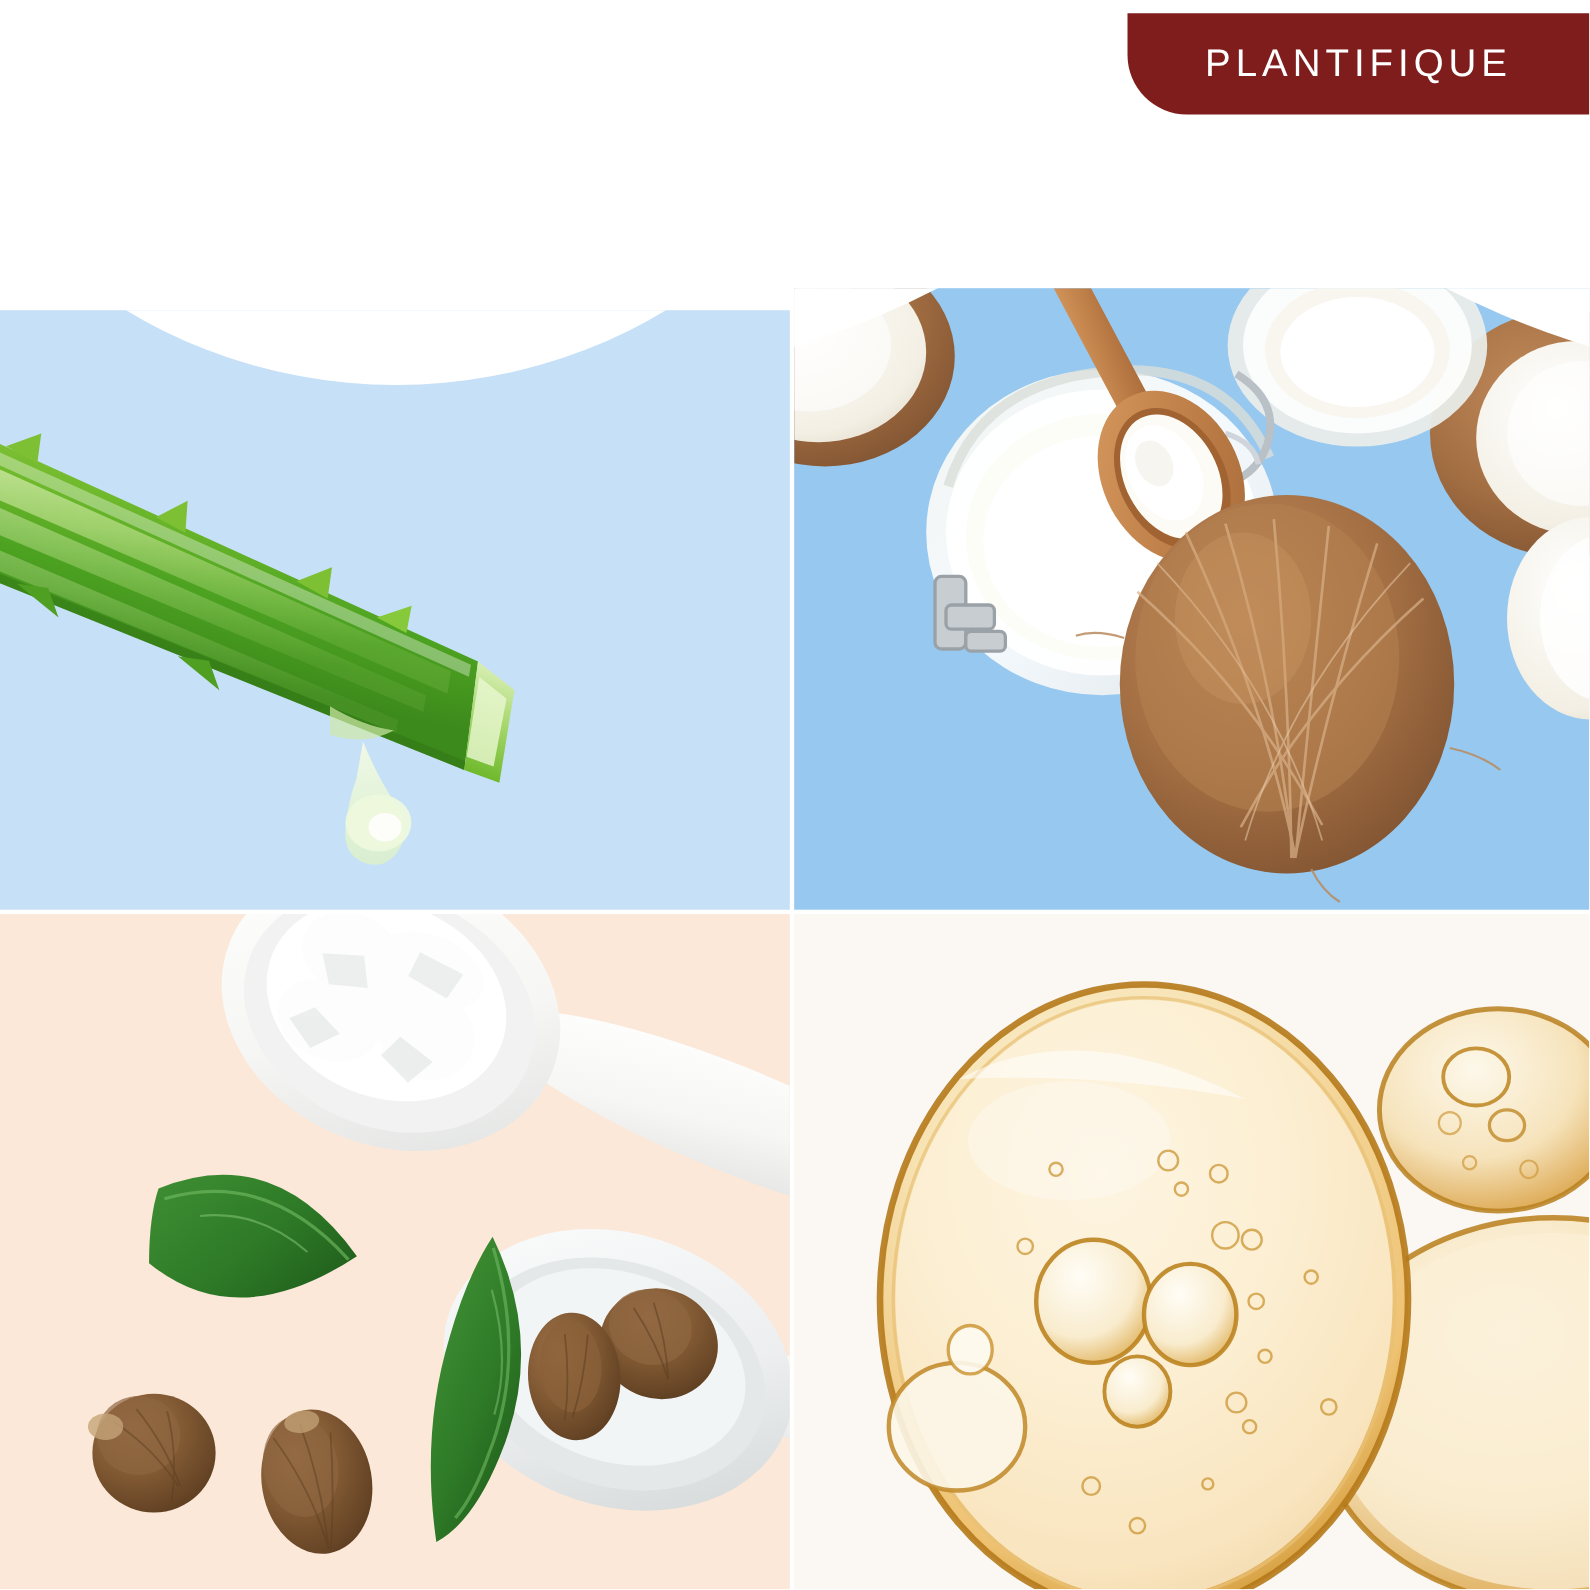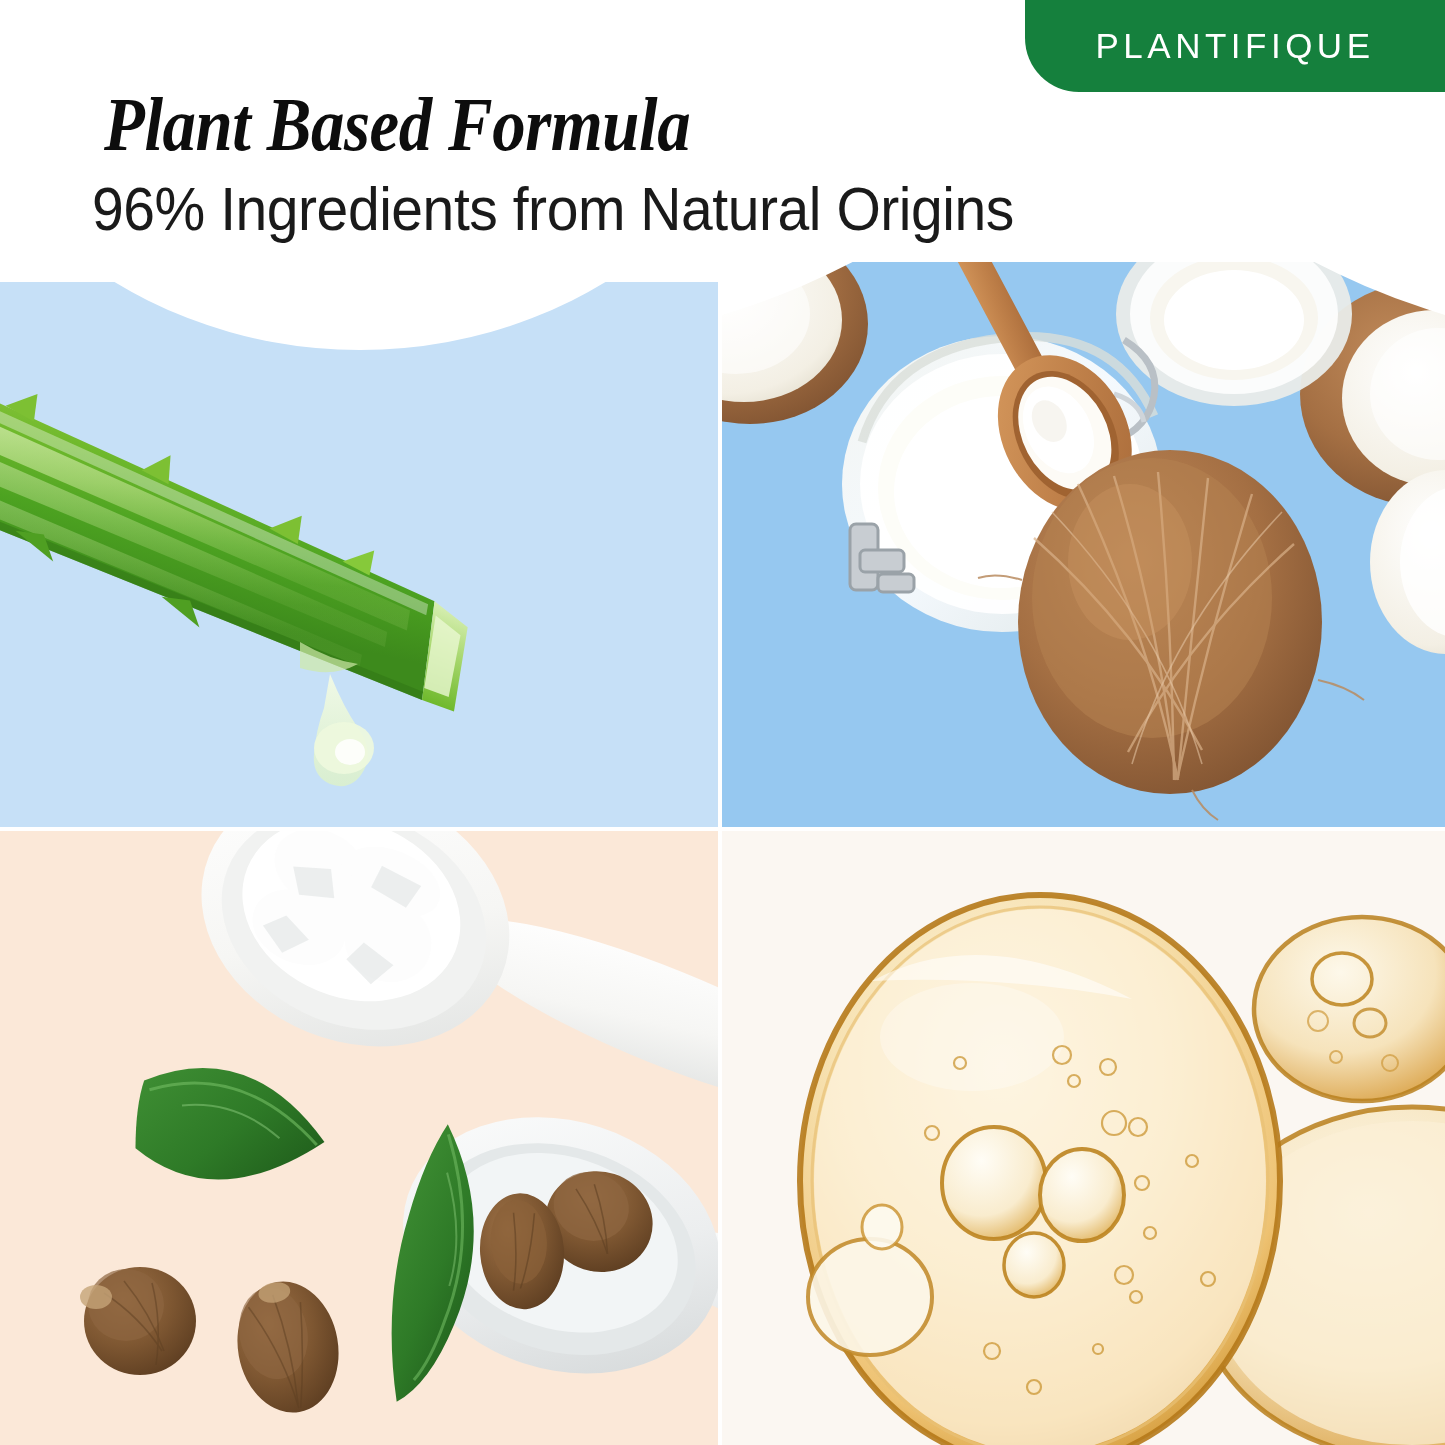--- a/index.html
+++ b/index.html
@@ -14,25 +14,25 @@
     position: relative;
     width: 1445px;
     height: 1445px;
     background: #ffffff;
     overflow: hidden;
   }
 
   
   .brand-badge {
     position: absolute;
-    top: 0;
+    top: 12px;
     right: 0;
     width: 420px;
     height: 92px;
-    background: #15803d;
+    background: #7f1d1d;
     border-bottom-left-radius: 54px;
     display: flex;
     align-items: center;
     justify-content: center;
     z-index: 40;
   }
   .brand-badge .brand-text {
     color: #ffffff;
     font-size: 35px;
     letter-spacing: 4.5px;
@@ -490,22 +490,18 @@
         <ellipse cx="148" cy="466" rx="62" ry="58" fill="#fcf6e8" opacity="0.9"></ellipse>
         <ellipse cx="148" cy="466" rx="62" ry="58" fill="none" stroke="#bf8726" stroke-width="4" opacity="0.85"></ellipse>
         <ellipse cx="160" cy="396" rx="20" ry="22" fill="#fdf9ee" opacity="0.9"></ellipse>
         <ellipse cx="160" cy="396" rx="20" ry="22" fill="none" stroke="#c9912d" stroke-width="3" opacity="0.8"></ellipse>
       </svg>
 
     </div>
 
   </div>
 
-  <div class="header">
-    <div class="headline">Plant Based Formula</div>
-    <div class="subheadline">96% Ingredients from Natural Origins</div>
-  </div>
 
   <div class="brand-badge">
     <span class="brand-text">PLANTIFIQUE</span>
   </div>
 
 </div>
 
 </body></html>

